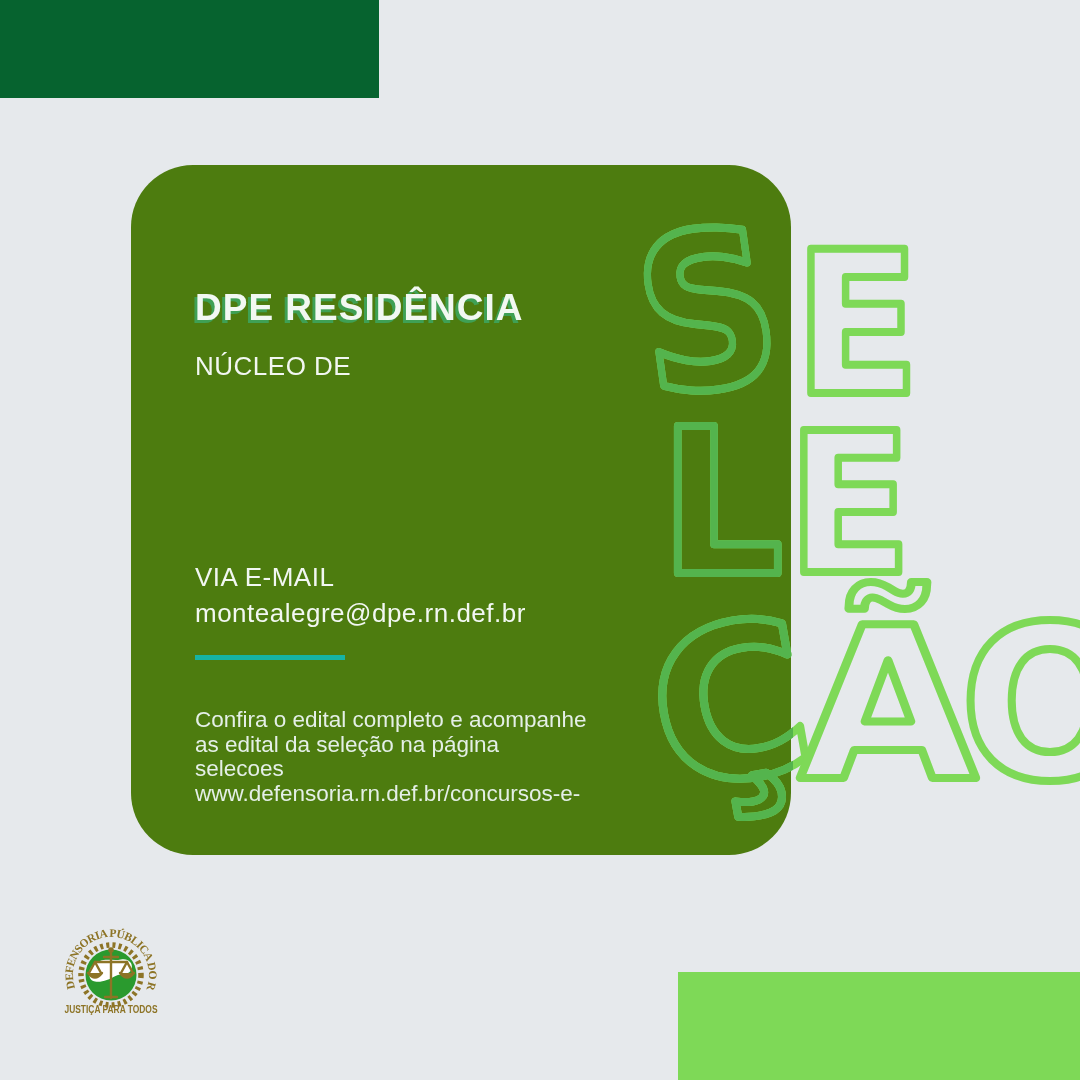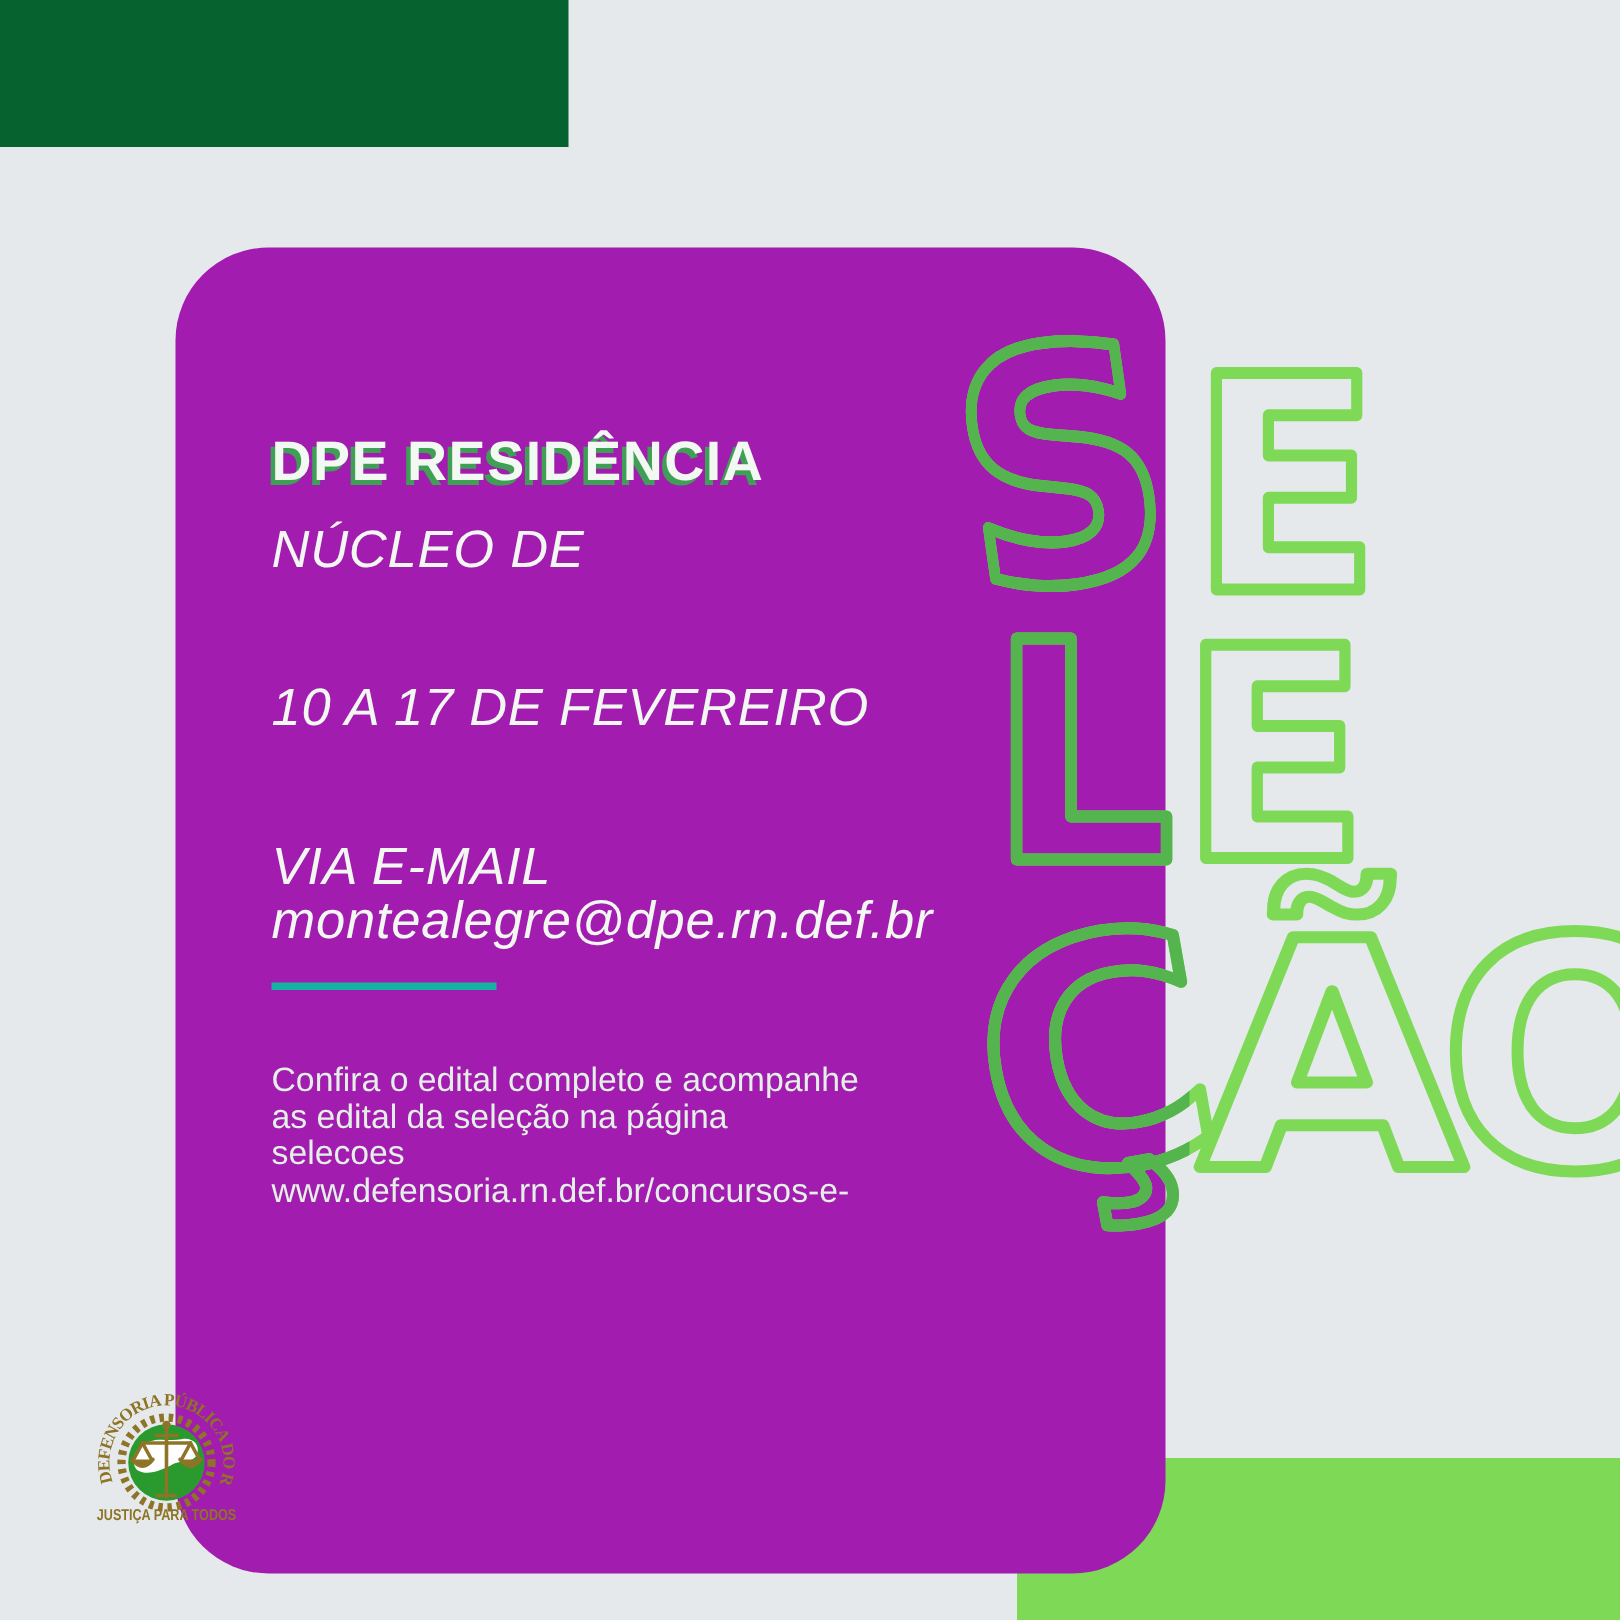--- a/index.html
+++ b/index.html
@@ -10,33 +10,33 @@
   }
   .top-bar{
     position:absolute;left:0;top:0;width:379px;height:98px;
     background:#06632f;
   }
   .bottom-bar{
     position:absolute;left:678px;top:972px;width:402px;height:108px;
     background:#7ed957;
   }
   .card{
-    position:absolute;left:117px;top:165px;width:660px;height:884px;
-    background:#a21caf;border-radius:62px;
+    position:absolute;left:131px;top:165px;width:660px;height:690px;
+    background:#4d7c0f;border-radius:62px;
   }
   .card .title{
     position:absolute;left:64px;top:124px;margin:0;
     font-size:37px;line-height:37px;font-weight:800;letter-spacing:1px;
     color:#f2f8f2;white-space:nowrap;
     text-shadow:-3px 3px 0 #3fa055;
   }
   .tblock{position:absolute;left:64px;color:#f2f7f2;}
   .tblock .tline{
-    font-size:35px;line-height:35.5px;font-weight:400;
-    letter-spacing:0.5px;white-space:nowrap;font-style:italic;
+    font-size:26px;line-height:35.5px;font-weight:400;
+    letter-spacing:0.5px;white-space:nowrap;
   }
   .b1{top:184px;}
   .b2{top:289px;}
   .b3{top:395px;}
   .divider{
     position:absolute;left:64px;top:490px;width:150px;height:5px;
     background:#16b3a4;
   }
   .footer{position:absolute;left:64px;top:517px;color:#e4efe7;margin-top:26px;}
   .footer .fline{
@@ -71,21 +71,20 @@
   <div class="bottom-bar"></div>
 
   <div class="card">
     <h1 class="title">DPE RESIDÊNCIA</h1>
 
     <div class="tblock b1">
       <div class="tline">NÚCLEO DE</div>
     </div>
 
     <div class="tblock b2">
-      <div class="tline">10 A 17 DE FEVEREIRO</div>
     </div>
 
     <div class="tblock b3">
       <div class="tline">VIA E-MAIL</div>
       <div class="tline">montealegre@dpe.rn.def.br</div>
     </div>
 
     <div class="divider"></div>
 
     <div class="footer">

